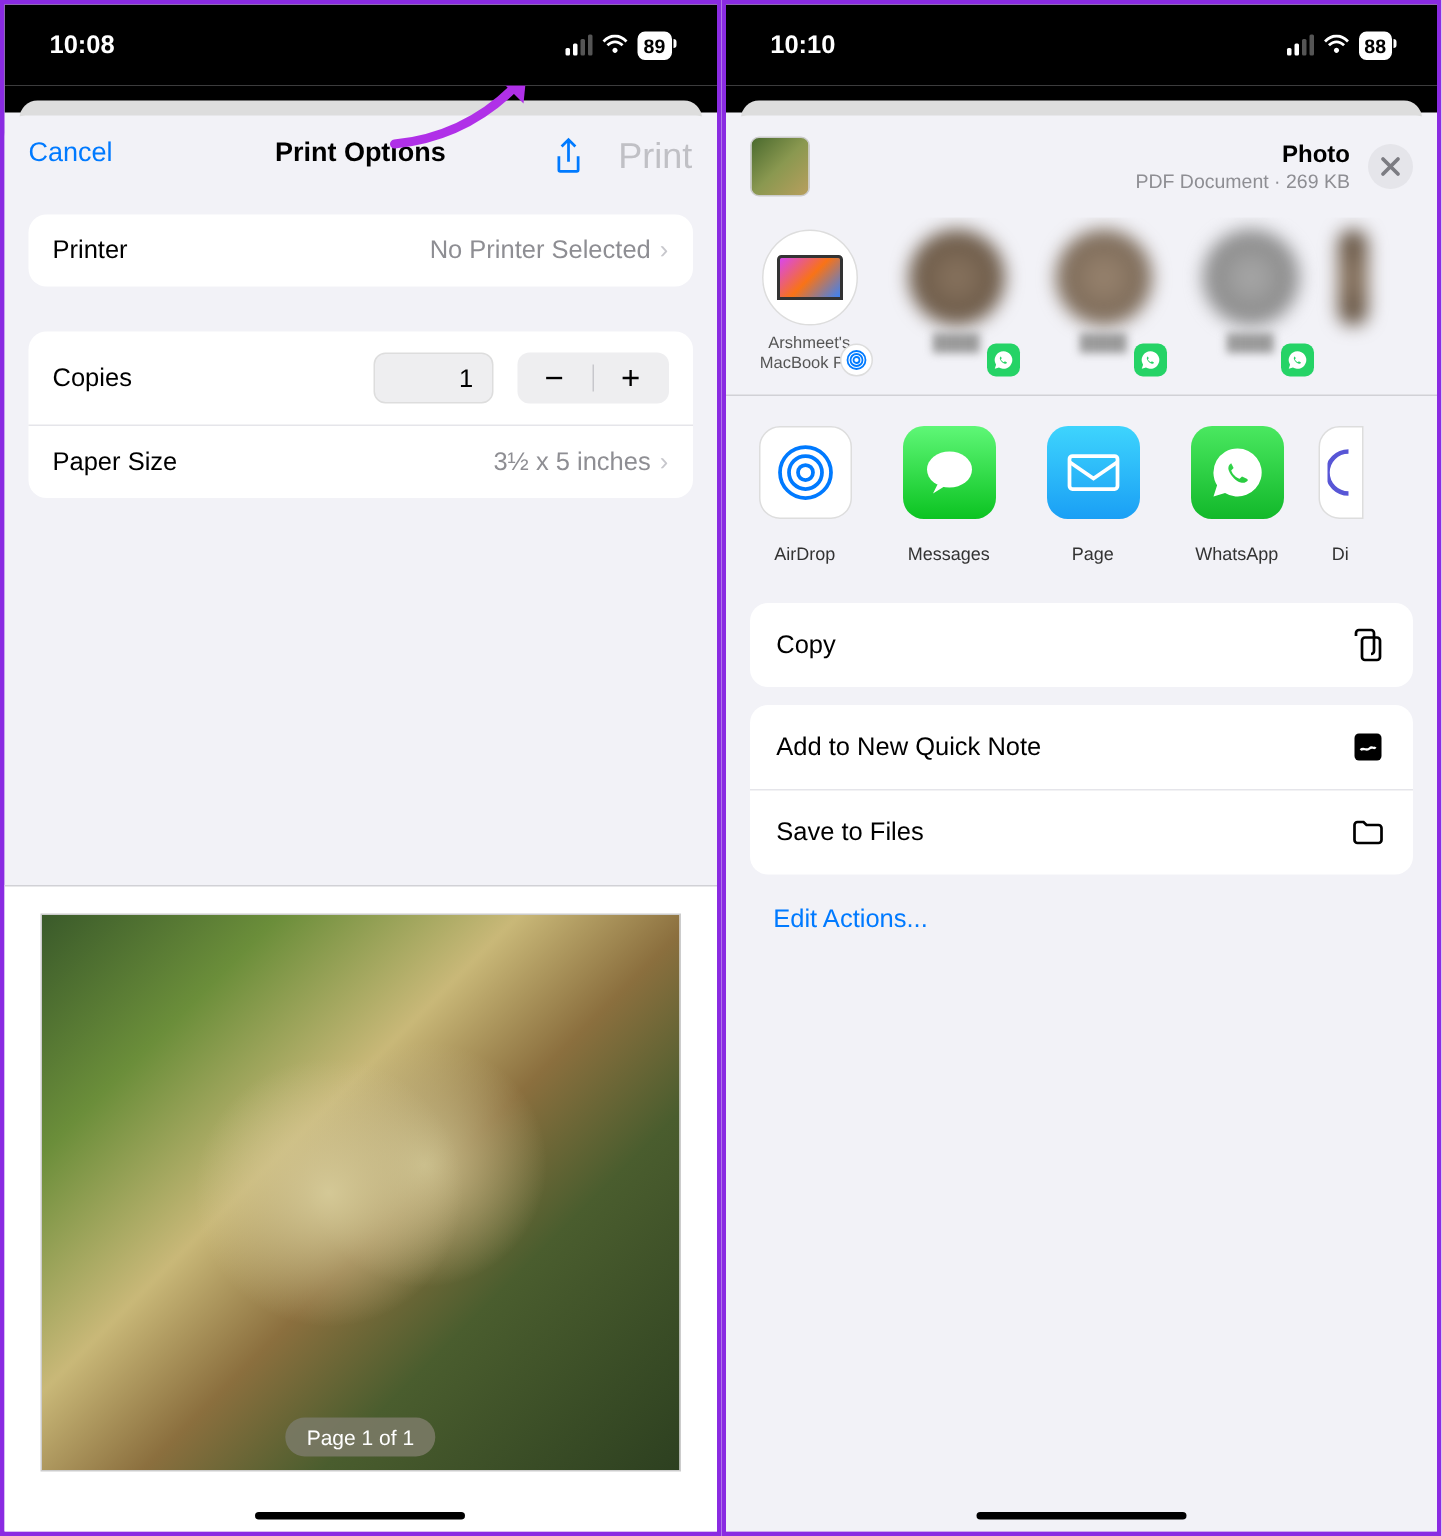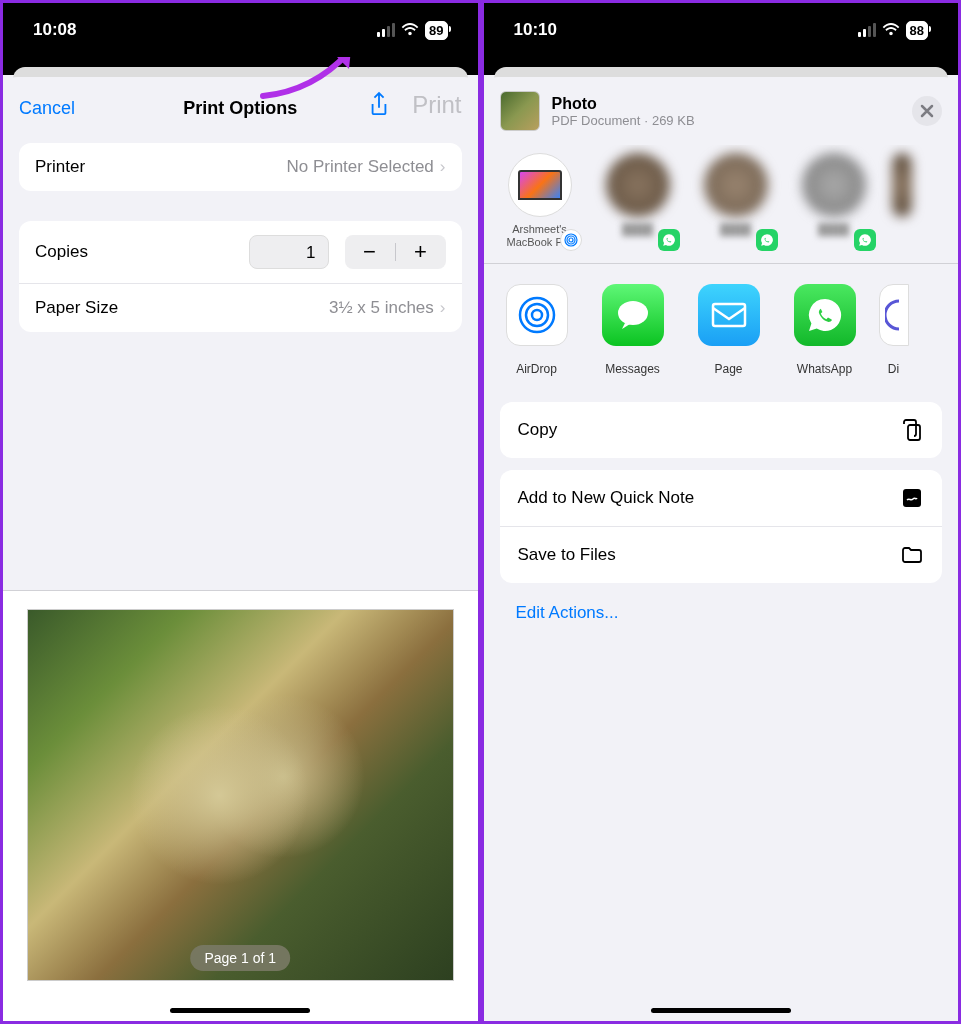--- a/index.html
+++ b/index.html
@@ -11,21 +11,21 @@
 .signal{display:flex;align-items:flex-end;gap:2px;}
 .sbar{width:3px;background:#fff;border-radius:1px;}
 .sbar.dim{background:#555;}
 .wifi-icon{width:18px;height:14px;}
 .battery{display:flex;align-items:center;border:1.5px solid #fff;border-radius:5px;padding:1px 3px;font-size:13px;font-weight:700;color:#000;background:#fff;position:relative;}
 .battery::after{content:"";position:absolute;right:-4px;top:4px;width:2px;height:6px;background:#fff;border-radius:0 2px 2px 0;}
 .sheet-bg{position:absolute;top:54px;left:0;right:0;height:18px;background:#000;border-radius:0 0 0 0;}
 .sheet-bg::after{content:"";position:absolute;bottom:-8px;left:10px;right:10px;height:16px;background:#ddd;border-radius:12px 12px 0 0;}
 .sheet{position:absolute;top:74px;left:0;right:0;bottom:0;background:#f2f2f7;border-radius:14px 14px 0 0;display:flex;flex-direction:column;}
 
-.nav-bar{display:flex;align-items:flex-end;justify-content:space-between;padding:14px 16px;}
+.nav-bar{display:flex;align-items:flex-start;justify-content:space-between;padding:14px 16px;}
 .nav-cancel{color:#007aff;font-size:18px;}
 .nav-title{font-weight:600;font-size:18px;position:absolute;left:50%;transform:translateX(-50%);}
 .nav-right{display:flex;align-items:center;gap:22px;}
 .share-icon{width:22px;height:28px;color:#007aff;}
 .print-btn{color:#c0c0c5;font-size:24px;}
 .settings-group{background:#fff;margin:10px 16px 0;border-radius:12px;}
 .row{display:flex;align-items:center;justify-content:space-between;padding:14px 16px;border-bottom:0.5px solid #e5e5ea;font-size:17px;}
 .row:last-child{border-bottom:none;}
 .row-label{color:#000;}
 .row-value{color:#8e8e93;}
@@ -35,21 +35,21 @@
 .stepper-div{width:1px;height:18px;background:#c7c7cc;}
 .copies-val{width:80px;text-align:right;padding-right:12px;font-size:17px;background:#eeeef0;border-radius:8px;height:34px;line-height:34px;margin-right:6px;border:0.5px solid #ddd;}
 .preview{margin-top:auto;background:#fff;padding:18px 24px 40px;border-top:0.5px solid #d1d1d6;}
 .preview-inner{position:relative;height:372px;display:flex;align-items:center;justify-content:center;}
 .photo-thumb{width:100%;height:100%;background:linear-gradient(135deg,#3a5a2a 0%,#6b8e3a 20%,#c9b878 40%,#8b6f3e 55%,#4a5d2e 70%,#2d4020 100%);border:0.5px solid #ccc;position:relative;overflow:hidden;}
 .photo-thumb::before{content:"";position:absolute;inset:0;background:radial-gradient(circle at 45% 50%,#d4c896 0%,transparent 30%),radial-gradient(circle at 60% 45%,#c8bc8a 0%,transparent 25%);}
 .page-badge{position:absolute;bottom:10px;left:50%;transform:translateX(-50%);background:rgba(120,120,100,0.92);color:#fff;padding:5px 14px;border-radius:14px;font-size:14px;font-weight:500;}
 .home-ind{position:absolute;bottom:8px;left:50%;transform:translateX(-50%);width:140px;height:5px;background:#000;border-radius:3px;z-index:20;}
 .arrow1{position:absolute;top:38px;left:250px;z-index:5;pointer-events:none;}
 
-.share-header{display:flex;align-items:center;padding:14px 16px;gap:12px;}
+.share-header{display:flex;align-items:center;padding:14px 16px;gap:12px;text-align:right;}
 .doc-thumb{width:40px;height:40px;border-radius:6px;background:linear-gradient(135deg,#4a6a2e,#8a9850,#b89f5e);border:0.5px solid #ccc;}
 .doc-info{flex:1;}
 .doc-title{font-weight:600;font-size:16px;color:#000;}
 .doc-meta{font-size:13px;color:#8e8e93;}
 .close-btn{width:30px;height:30px;border-radius:15px;background:#e5e5ea;display:flex;align-items:center;justify-content:center;color:#7c7c82;}
 .airdrop-row{display:flex;gap:18px;padding:8px 16px 14px;overflow:hidden;border-bottom:0.5px solid #d1d1d6;}
 .contact{display:flex;flex-direction:column;align-items:center;width:80px;flex-shrink:0;position:relative;}
 .avatar{width:64px;height:64px;border-radius:32px;position:relative;}
 .avatar.mac{background:#fff;border:0.5px solid #ddd;display:flex;align-items:center;justify-content:center;}
 .mac-screen{width:44px;height:30px;background:linear-gradient(135deg,#d946ef,#f97316,#3b82f6);border-radius:3px 3px 0 0;border:2px solid #333;}

